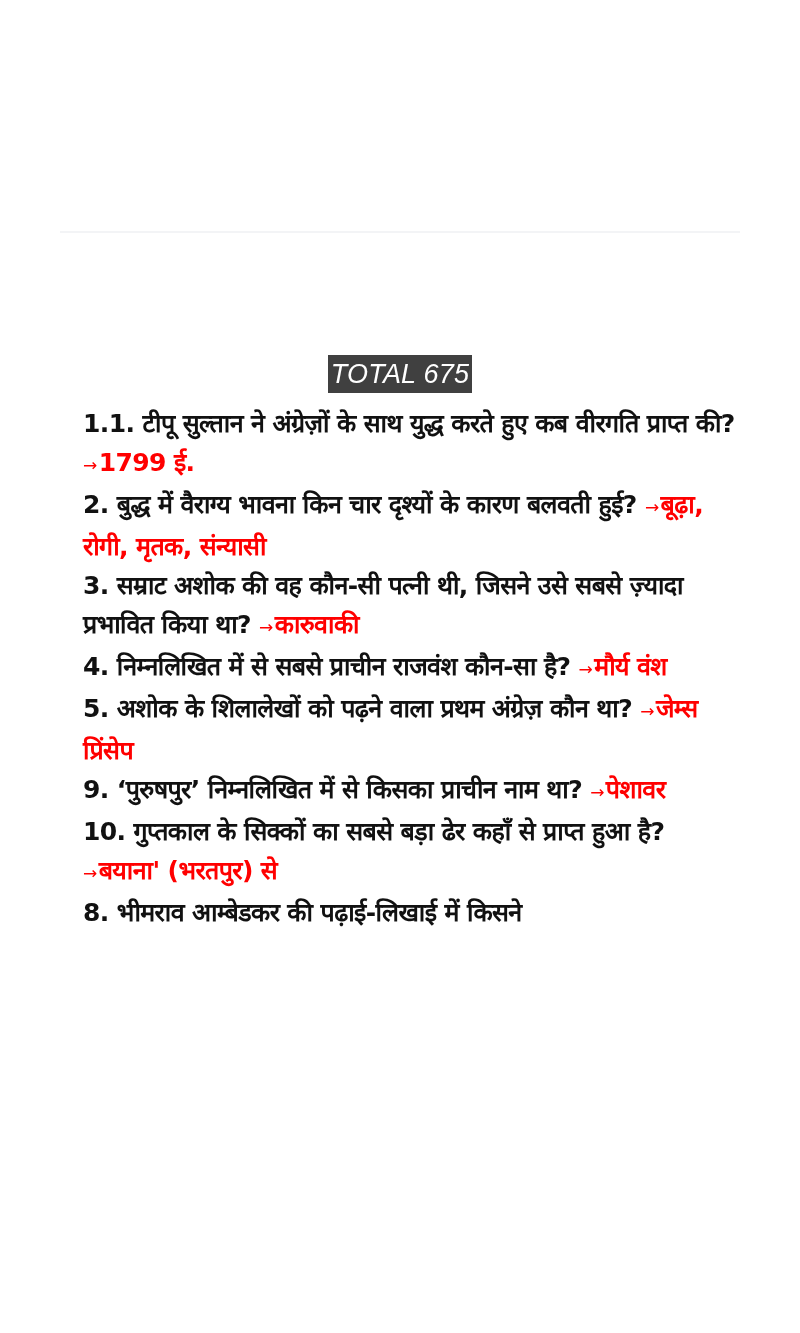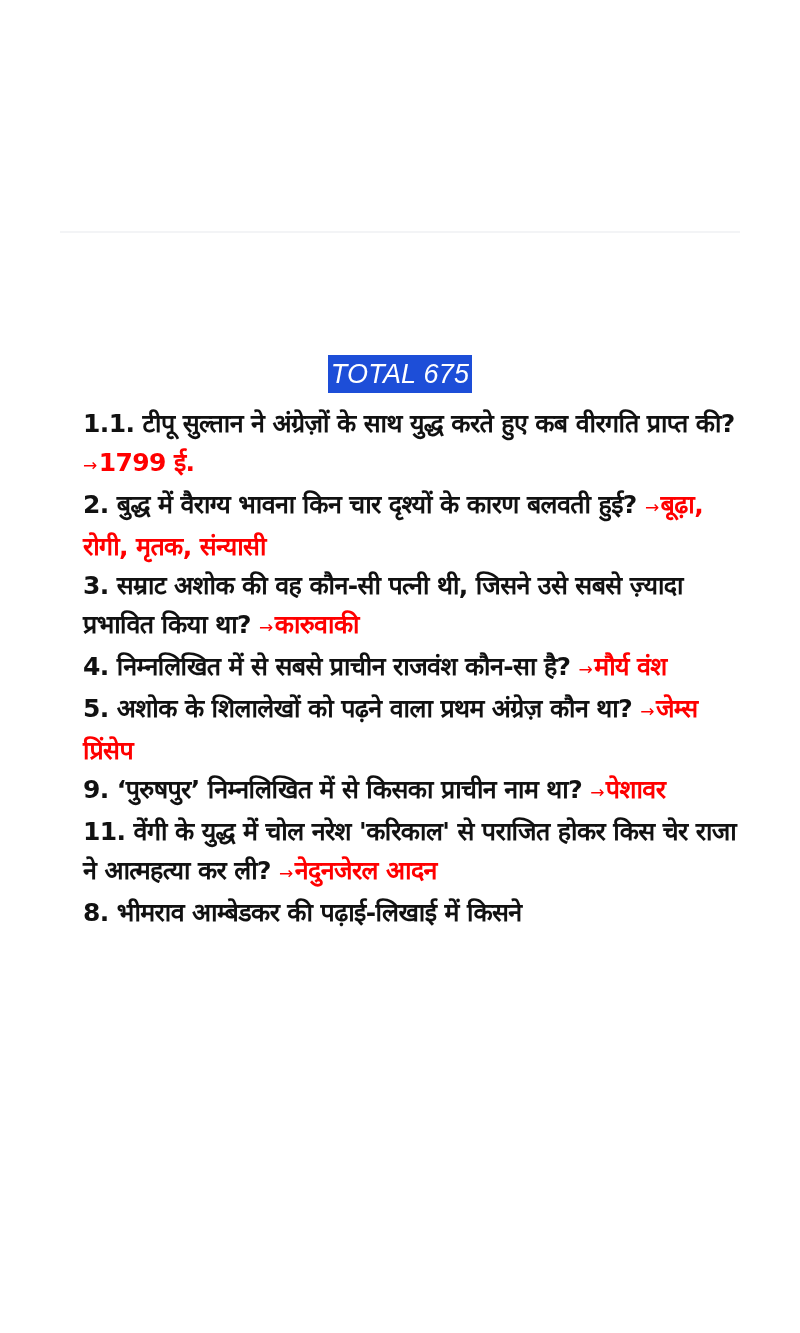--- a/index.html
+++ b/index.html
@@ -24,21 +24,21 @@
     }
     .title-wrap {
       position: absolute;
       top: 355px;
       left: 0;
       width: 800px;
       text-align: center;
     }
     .title-badge {
       display: inline-block;
-      background: #1d4ed8;
+      background: #404040;
       color: #ffffff;
       font-family: "Liberation Sans", sans-serif;
       font-style: italic;
       font-size: 27px;
       line-height: 38px;
       padding: 0 3px;
       letter-spacing: 0.2px;
     }
     .qa-list {
       position: absolute;
@@ -101,21 +101,21 @@
     <span>5.</span>
     <span>अशोक के शिलालेखों को पढ़ने वाला प्रथम अंग्रेज़ कौन था?</span>
     <span class="arrow">→</span><span class="answer">जेम्स प्रिंसेप</span>
   </li>
   <li class="qa-item">
     <span>9.</span>
     <span>‘पुरुषपुर’ निम्नलिखित में से किसका प्राचीन नाम था?</span>
     <span class="arrow">→</span><span class="answer">पेशावर</span>
   </li>
   <li class="qa-item">
-    <span>11.</span>
-    <span>वेंगी के युद्ध में चोल नरेश 'करिकाल' से पराजित होकर किस चेर राजा ने आत्महत्या कर ली?</span>
-    <span class="arrow">→</span><span class="answer">नेदुनजेरल आदन</span>
+    <span>10.</span>
+    <span>गुप्तकाल के सिक्कों का सबसे बड़ा ढेर कहाँ से प्राप्त हुआ है?</span>
+    <span class="arrow">→</span><span class="answer">बयाना' (भरतपुर) से</span>
   </li>
   <li class="qa-item">
     <span>8.</span>
     <span>भीमराव आम्बेडकर की पढ़ाई-लिखाई में किसने</span>
   </li>
 </ol>
 
 </body></html>

